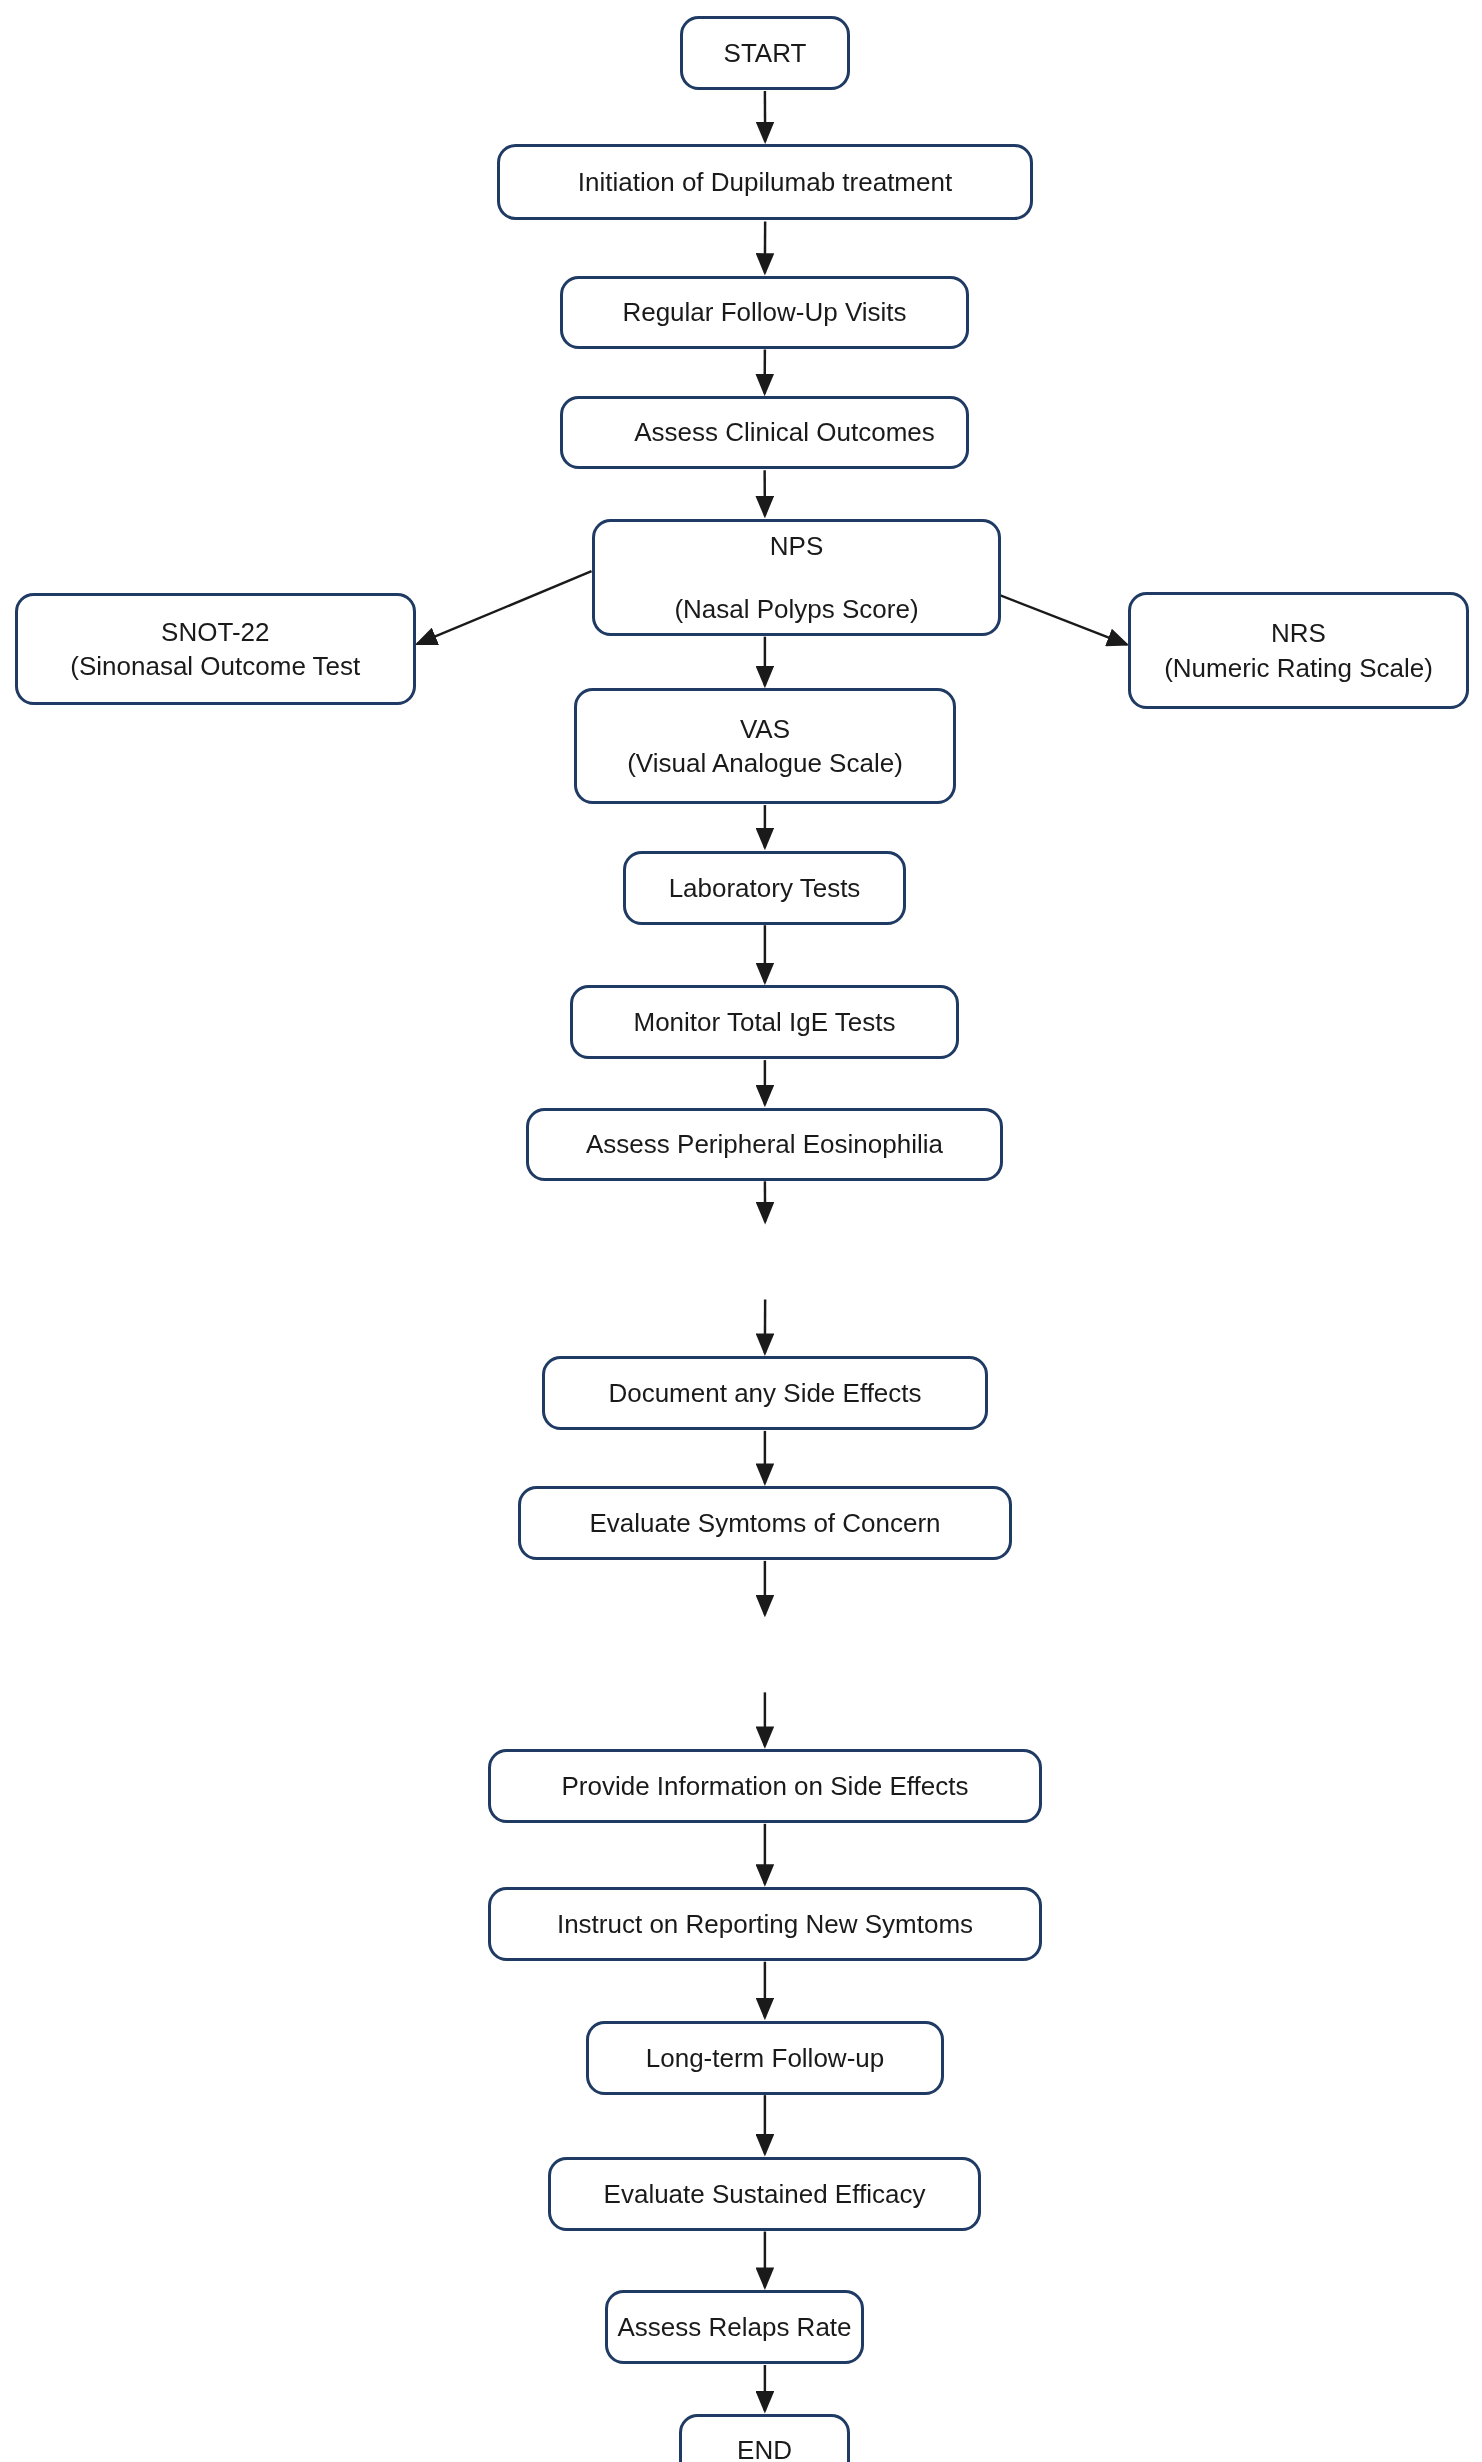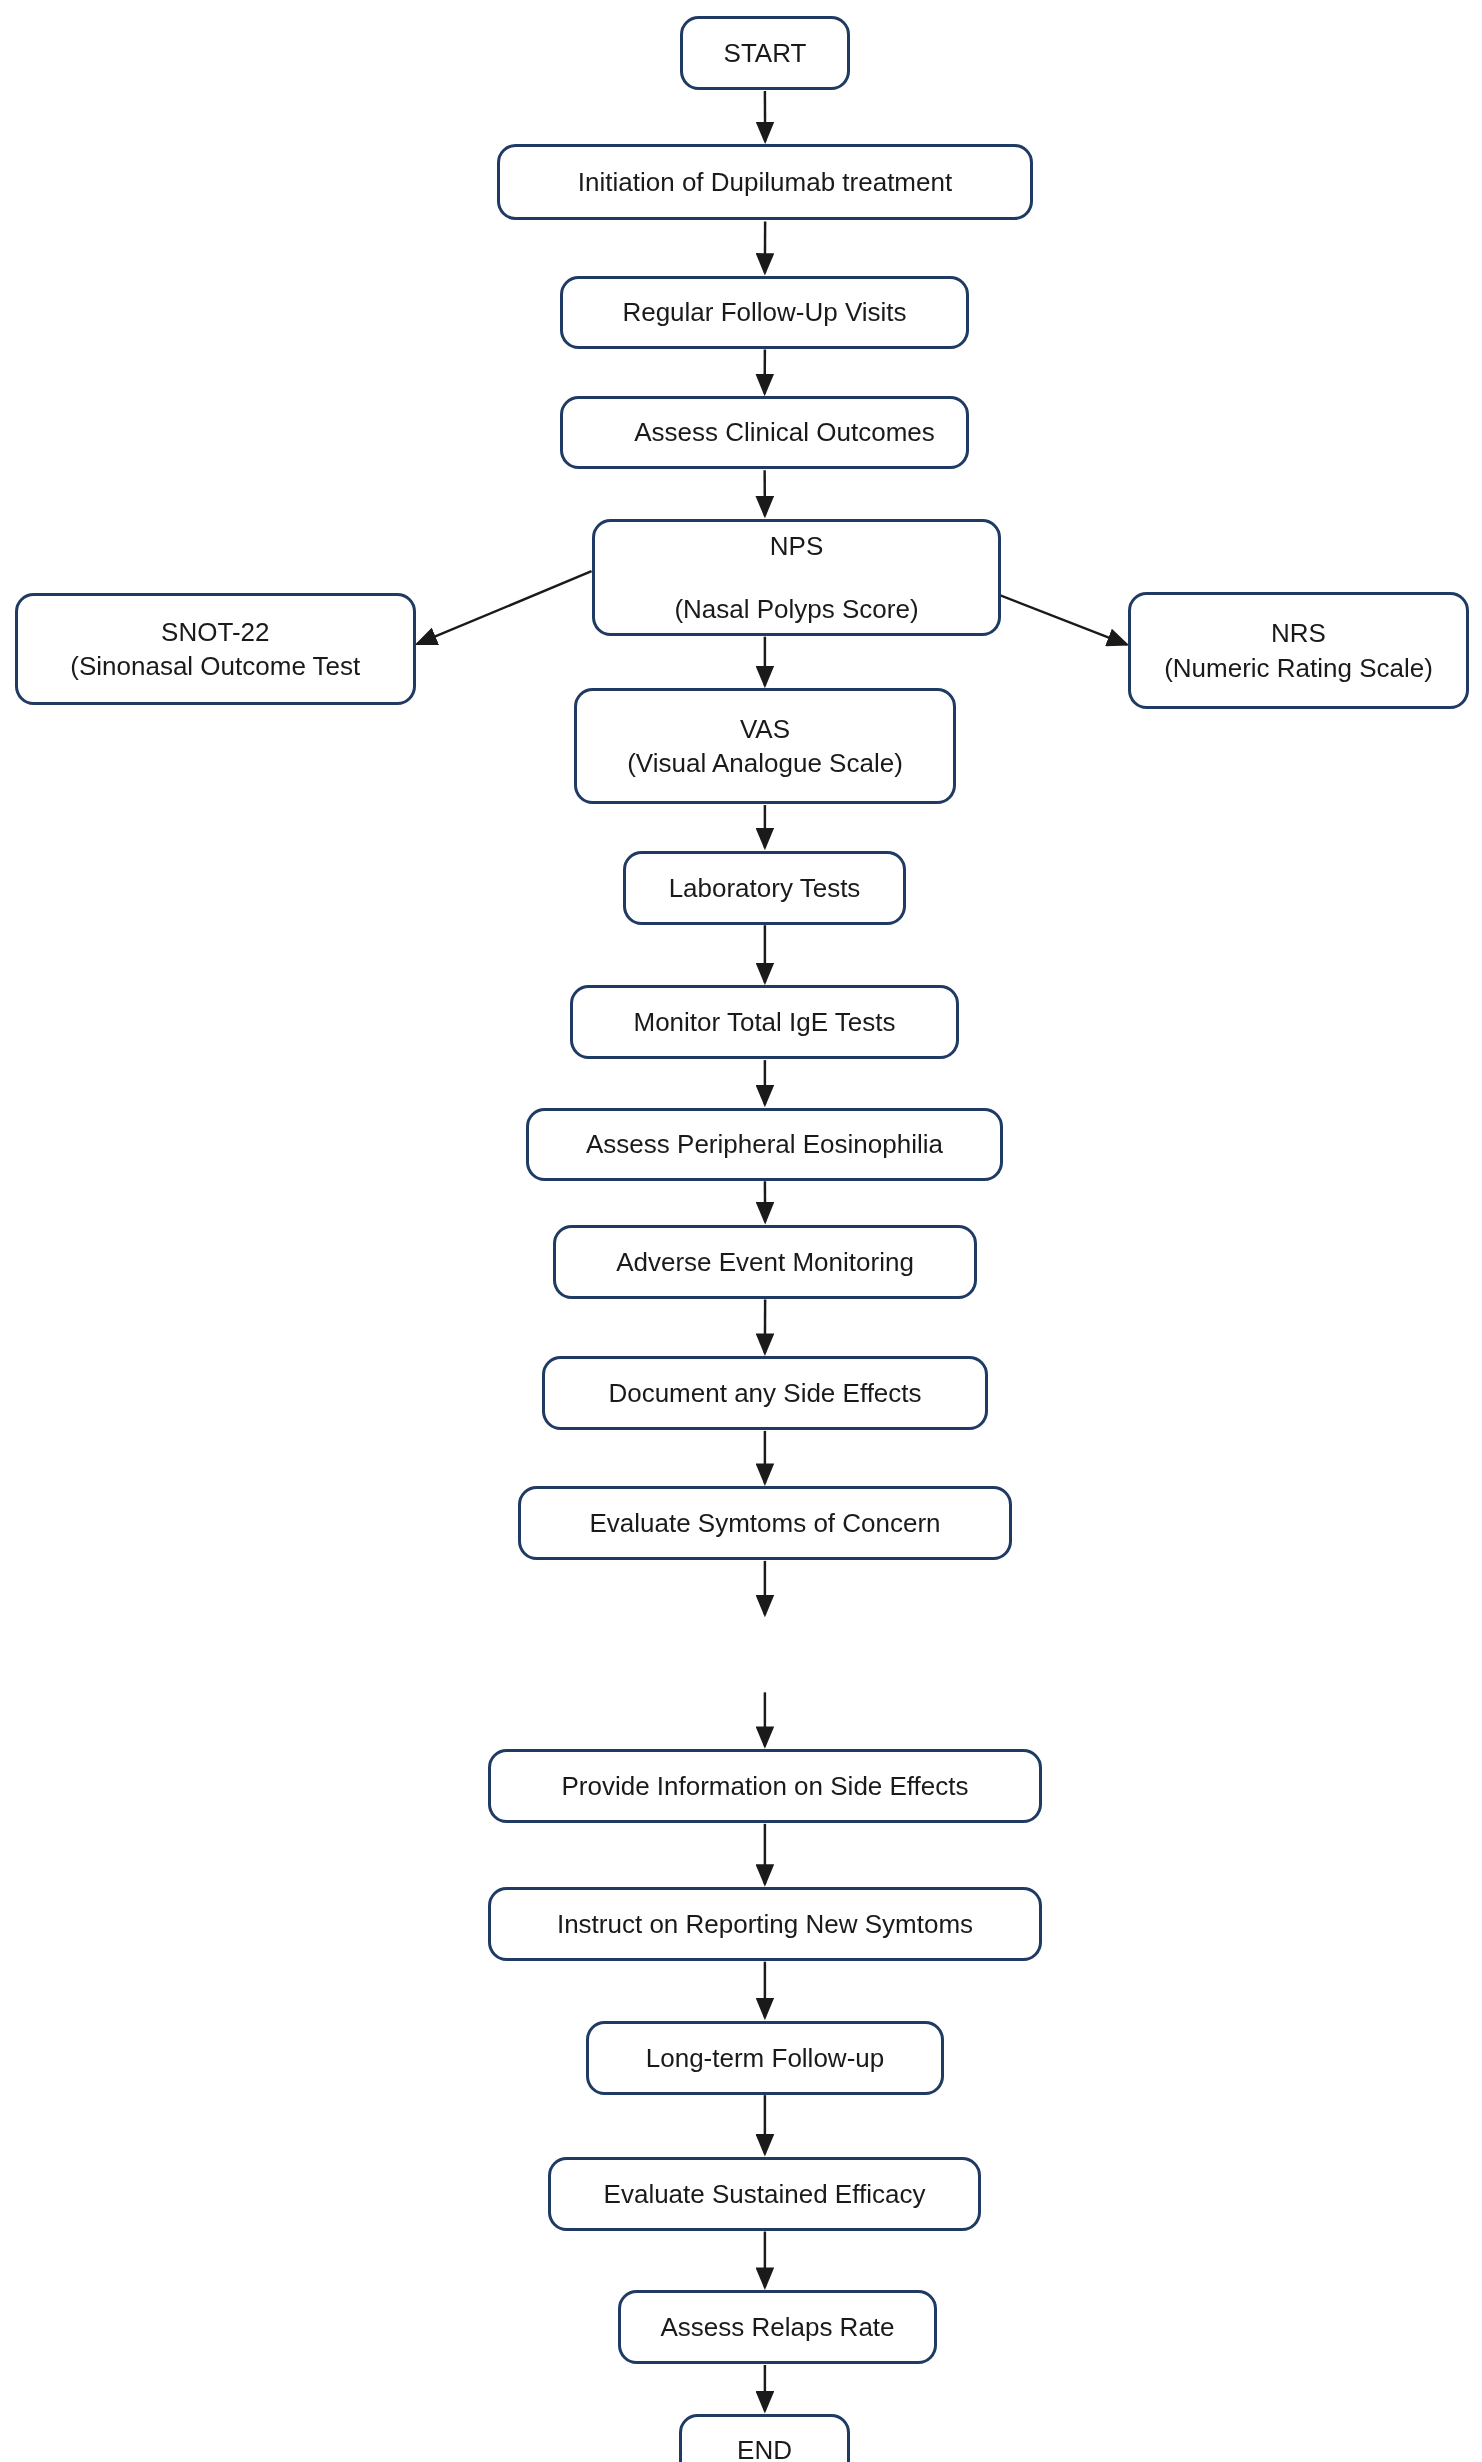--- a/index.html
+++ b/index.html
@@ -110,41 +110,38 @@
     </div>
     <div class="node" style="left: 623px; top: 851px; width: 283px; height: 74px; text-align: center;">
       <span class="node-line">Laboratory Tests</span>
     </div>
     <div class="node" style="left: 570px; top: 985px; width: 389px; height: 74px;">
       <span class="node-line">Monitor Total IgE Tests</span>
     </div>
     <div class="node" style="left: 526px; top: 1108px; width: 477px; height: 73px;">
       <span class="node-line">Assess Peripheral Eosinophilia</span>
     </div>
-    <div class="node" style="left: 553px; top: 1225px; width: 424px; height: 74px;">
-      <span class="node-line">Adverse Event Monitoring</span>
-    </div>
     <div class="node" style="left: 542px; top: 1356px; width: 446px; height: 74px;">
       <span class="node-line">Document any Side Effects</span>
     </div>
     <div class="node" style="left: 518px; top: 1486px; width: 494px; height: 74px;">
       <span class="node-line">Evaluate Symtoms of Concern</span>
     </div>
     <div class="node" style="left: 488px; top: 1749px; width: 554px; height: 74px;">
       <span class="node-line">Provide Information on Side Effects</span>
     </div>
     <div class="node" style="left: 488px; top: 1887px; width: 554px; height: 74px;">
       <span class="node-line">Instruct on Reporting New Symtoms</span>
     </div>
     <div class="node" style="left: 586px; top: 2021px; width: 358px; height: 74px;">
       <span class="node-line">Long-term Follow-up</span>
     </div>
     <div class="node" style="left: 548px; top: 2157px; width: 433px; height: 74px;">
       <span class="node-line">Evaluate Sustained Efficacy</span>
     </div>
-    <div class="node" style="left: 618px; top: 2290px; width: 319px; height: 74px;">
+    <div class="node" style="left: 605px; top: 2290px; width: 259px; height: 74px;">
       <span class="node-line">Assess Relaps Rate</span>
     </div>
     <div class="node" style="left: 679px; top: 2414px; width: 171px; height: 72px;">
       <span class="node-line">END</span>
     </div>
   </div>
 
 
 </body></html>

